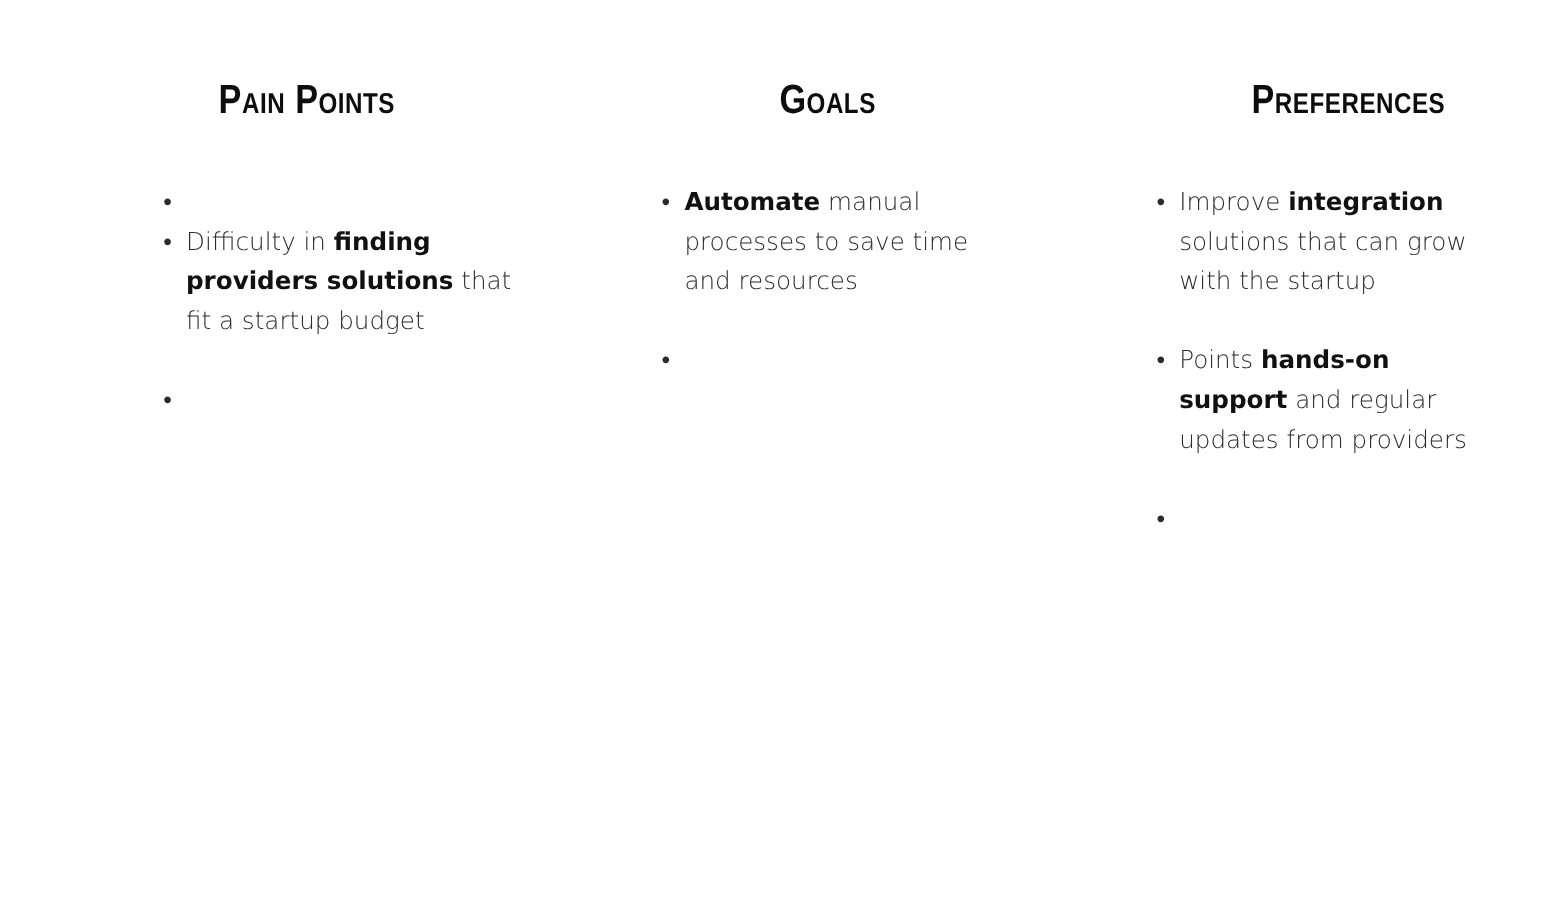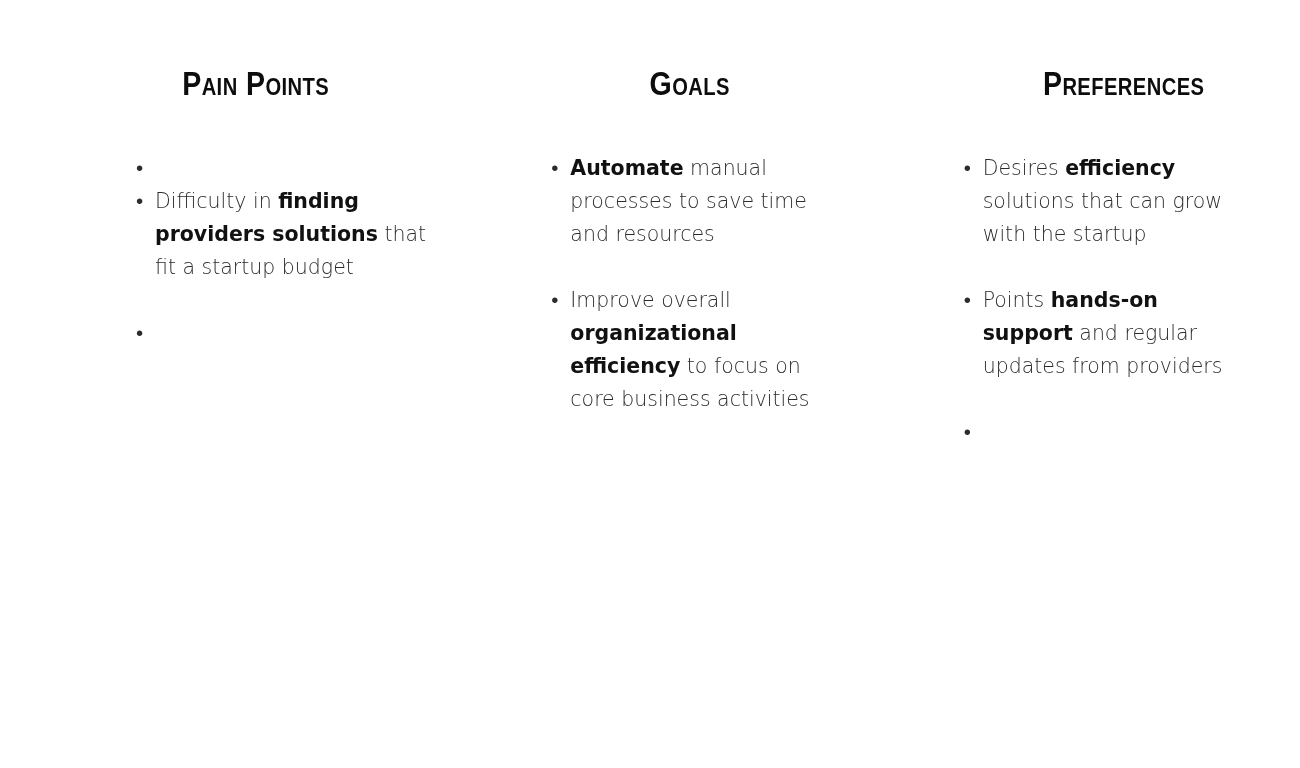--- a/index.html
+++ b/index.html
@@ -116,27 +116,27 @@
           <li class="bullet-item"><span class="bullet-dot">•</span></li>
           <li class="bullet-item"><span class="bullet-dot">•</span><span class="txt"><span>Difficulty in </span><b>finding providers solutions</b><span> that fit a startup budget</span></span></li>
           <li class="bullet-item"><span class="bullet-dot">•</span></li>
         </ul>
     </div>
 
     <div class="column col-2">
       <h2 class="col-heading">Goals</h2>
       <ul class="bullet-list">
           <li class="bullet-item"><span class="bullet-dot">•</span><span class="txt"><b>Automate</b><span> manual processes to save time and resources</span></span></li>
-          <li class="bullet-item"><span class="bullet-dot">•</span><span class="txt"><span>Improve overall </span><b>organizational efficiency</b><span> to focus on core business activities</span></span></li>
+          <li class="bullet-item"><span class="bullet-dot">•</span></li>
         </ul>
     </div>
 
     <div class="column col-3">
       <h2 class="col-heading">Preferences</h2>
       <ul class="bullet-list">
-          <li class="bullet-item"><span class="bullet-dot">•</span><span class="txt"><span>Desires </span><b>efficiency</b><span> solutions that can grow with the startup</span></span></li>
+          <li class="bullet-item"><span class="bullet-dot">•</span><span class="txt"><span>Improve </span><b>integration</b><span> solutions that can grow with the startup</span></span></li>
           <li class="bullet-item"><span class="bullet-dot">•</span><span class="txt"><span>Points </span><b>hands-on support</b><span> and regular updates from providers</span></span></li>
           <li class="bullet-item"><span class="bullet-dot">•</span></li>
         </ul>
     </div>
 
   </div>
 </div>
 
 </body></html>

